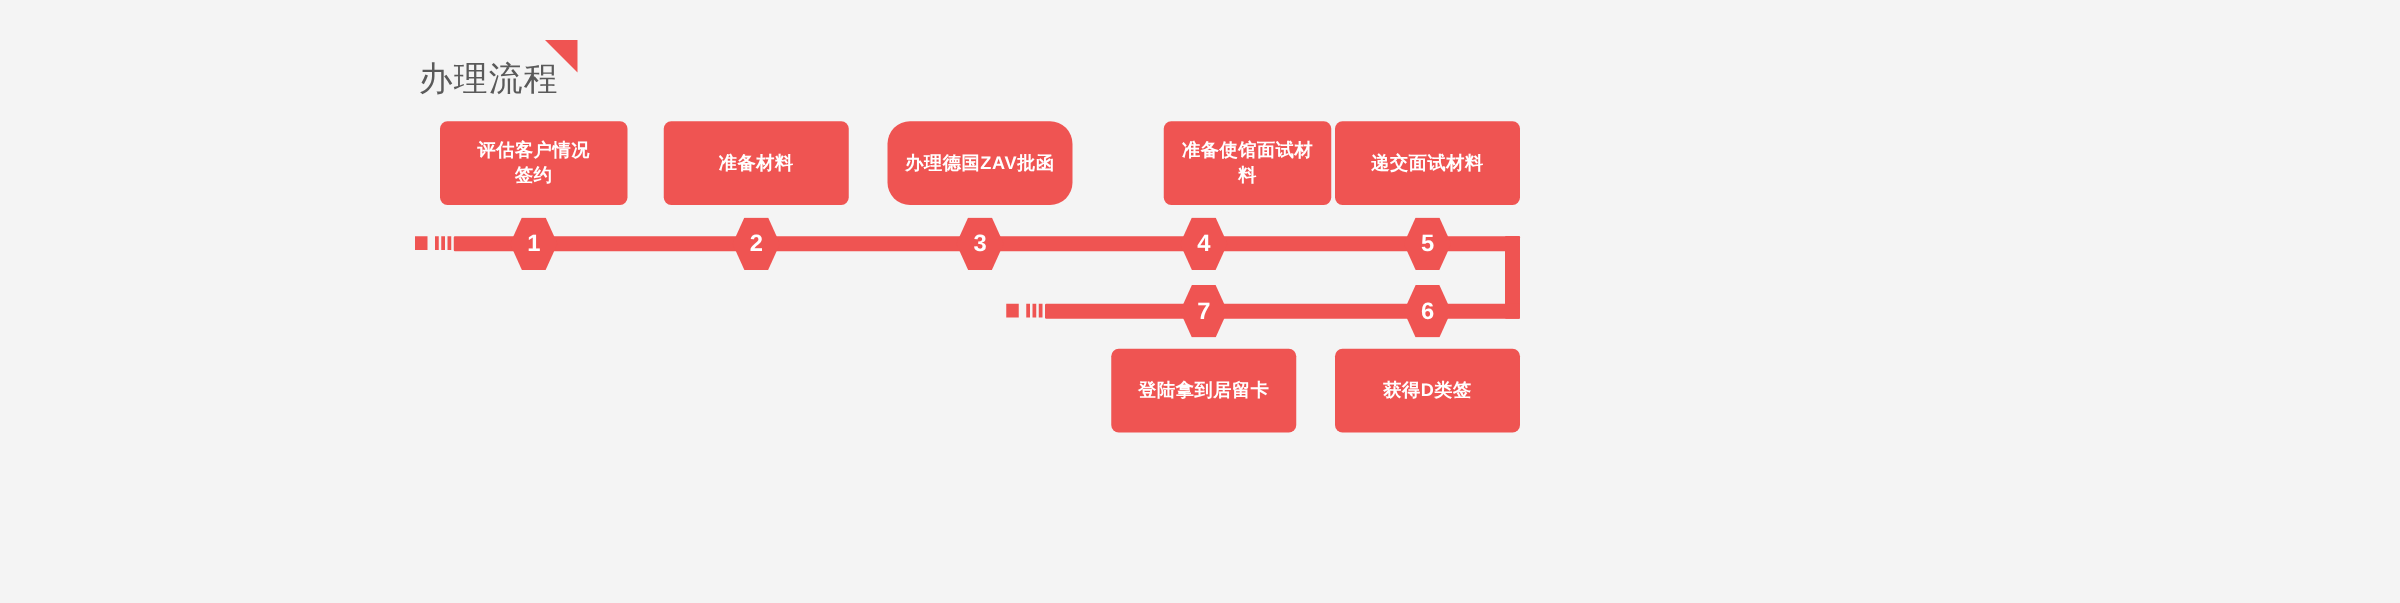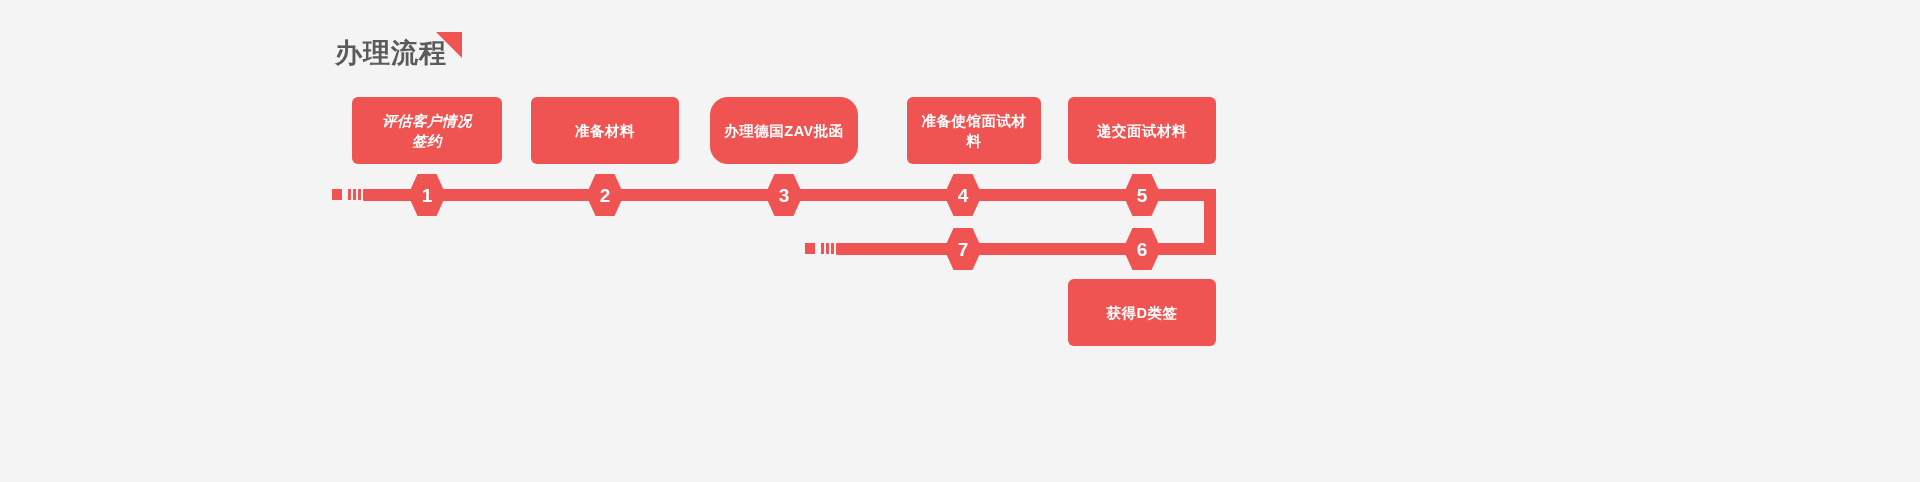--- a/index.html
+++ b/index.html
@@ -27,23 +27,23 @@
   .section-title {
     position: absolute;
     left: 335px;
     top: 32px;
     width: 200px;
     height: 44px;
   }
   .section-title-text {
     position: absolute;
     left: 0;
-    top: 4px;
+    top: 14px;
     font-size: 27px;
-    font-weight: bold;
+    font-weight: normal;
     color: #5a5a5a;
     letter-spacing: 1px;
     line-height: 34px;
     white-space: nowrap;
   }
   .title-flag {
     position: absolute;
     left: 101px;
     top: 0px;
     width: 0;
@@ -124,34 +124,34 @@
 </head>
 <body>
 
 <div id="flow-root">
 
   <div class="section-title">
     <div class="title-flag"></div>
     <div class="section-title-text">办理流程</div>
   </div>
 
-  <div class="box" style="left:352px; top:97px; width:150px; height:67px;font-style:italic;">
+  <div class="box" style="left:352px; top:97px; width:150px; height:67px;">
     <span class="box-label">评估客户情况
 签约</span>
   </div>
 
   <div class="box" style="left:531px; top:97px; width:148px; height:67px;">
     <span class="box-label">准备材料</span>
   </div>
 
   <div class="box" style="left:710px; top:97px; width:148px; height:67px;border-radius:18px;">
     <span class="box-label">办理德国ZAV批函</span>
   </div>
 
-  <div class="box" style="left:907px; top:97px; width:134px; height:67px;justify-content:flex-end;">
+  <div class="box" style="left:931px; top:97px; width:134px; height:67px;justify-content:flex-end;">
     <span class="box-label">准备使馆面试材料</span>
   </div>
 
   <div class="box" style="left:1068px; top:97px; width:148px; height:67px;text-align:center;">
     <span class="box-label">递交面试材料</span>
   </div>
 
   <div class="lead-square" style="left:332px; top:189px;"></div>
   <div class="lead-dash" style="left:348px; top:189px;"></div>
   <div class="lead-dash" style="left:353px; top:189px;"></div>
@@ -186,18 +186,21 @@
 
   <div class="track" style="left:836px; top:243px; width:310px;"></div>
 
   <div class="hex" style="left:944px; top:228px;">
     <span class="hex-num">7</span>
   </div>
   <div class="hex" style="left:1123px; top:228px;">
     <span class="hex-num">6</span>
   </div>
 
+  <div class="box" style="left:889px; top:279px; width:148px; height:67px;">
+    <span class="box-label">登陆拿到居留卡</span>
+  </div>
 
   <div class="box" style="left:1068px; top:279px; width:148px; height:67px;">
     <span class="box-label">获得D类签</span>
   </div>
 
 </div>
 
 </body></html>

